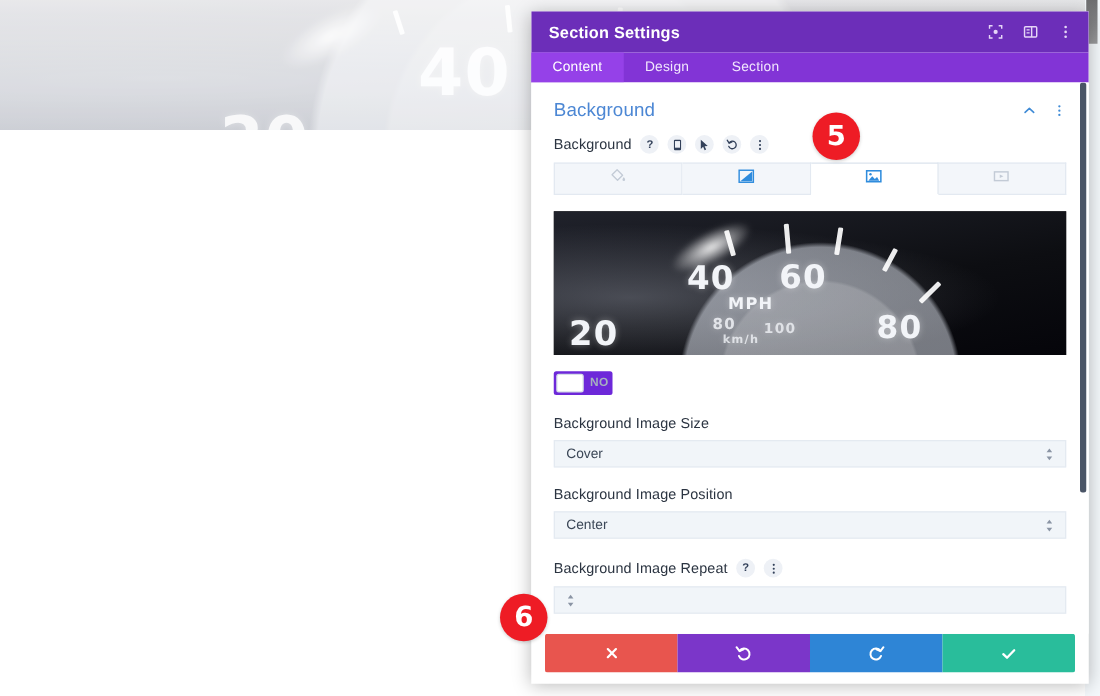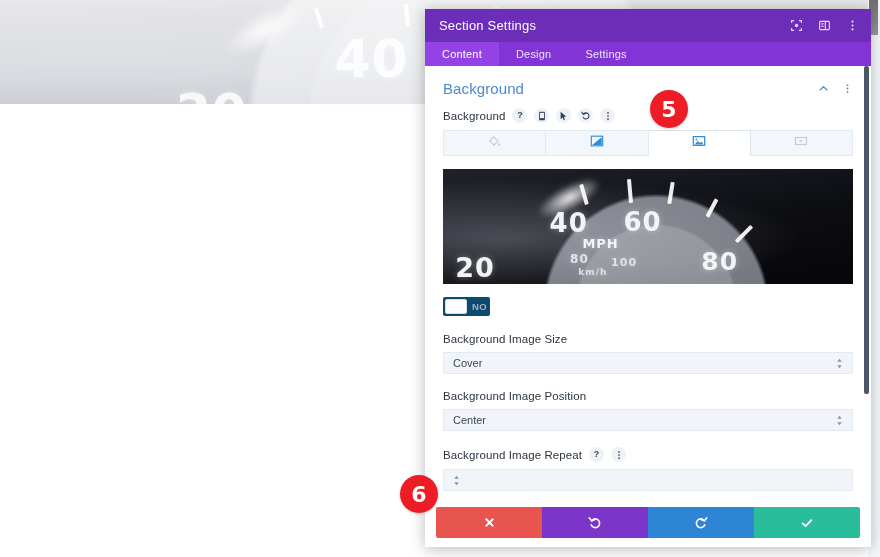--- a/index.html
+++ b/index.html
@@ -100,21 +100,21 @@
     height: 33px;
     background: #6c2eb9;
     display: flex;
     align-items: center;
     padding: 0 12px 0 14px;
     flex: none;
   }
   .modal-title {
     color: #ffffff;
     font-size: 13px;
-    font-weight: 400;
+    font-weight: 700;
     letter-spacing: .2px;
     flex: 1;
   }
   .hdr-icons { display: flex; align-items: center; gap: 14px; }
   .hdr-icon {
     width: 14px; height: 14px;
     display: flex; align-items: center; justify-content: center;
     color: #e6d6f7;
     cursor: pointer;
   }
@@ -217,21 +217,21 @@
     background: #07070a;
     position: relative;
     overflow: hidden;
     margin-bottom: 13px;
     cursor: pointer;
   }
   .bg-preview .speedo-art { filter: none; }
 
   .toggle {
     width: 47px; height: 19px;
-    background: #0c4a6e;
+    background: #6d28d9;
     border-radius: 2px;
     display: flex; align-items: center;
     padding: 2px;
     box-sizing: border-box;
     cursor: pointer;
     margin-bottom: 17px;
   }
   .toggle-knob {
     width: 22px; height: 15px;
     background: #ffffff;
@@ -380,21 +380,21 @@
             <circle cx="8" cy="8" r="1.3"></circle>
             <circle cx="8" cy="12.8" r="1.3"></circle>
         </svg>
       </div>
     </div>
   </div>
 
   <div class="modal-tabs">
     <div class="modal-tab active">Content</div>
     <div class="modal-tab">Design</div>
-    <div class="modal-tab">Settings</div>
+    <div class="modal-tab">Section</div>
   </div>
 
   <div class="modal-body">
     <div class="body-scroll">
 
       <div class="section-head">
         <div class="section-title">Background</div>
         <div class="section-head-icons">
           <div class="sh-icon">
             <svg width="11" height="11" viewBox="0 0 16 16" fill="none" stroke="currentColor" stroke-width="1.9" stroke-linecap="round" stroke-linejoin="round">

